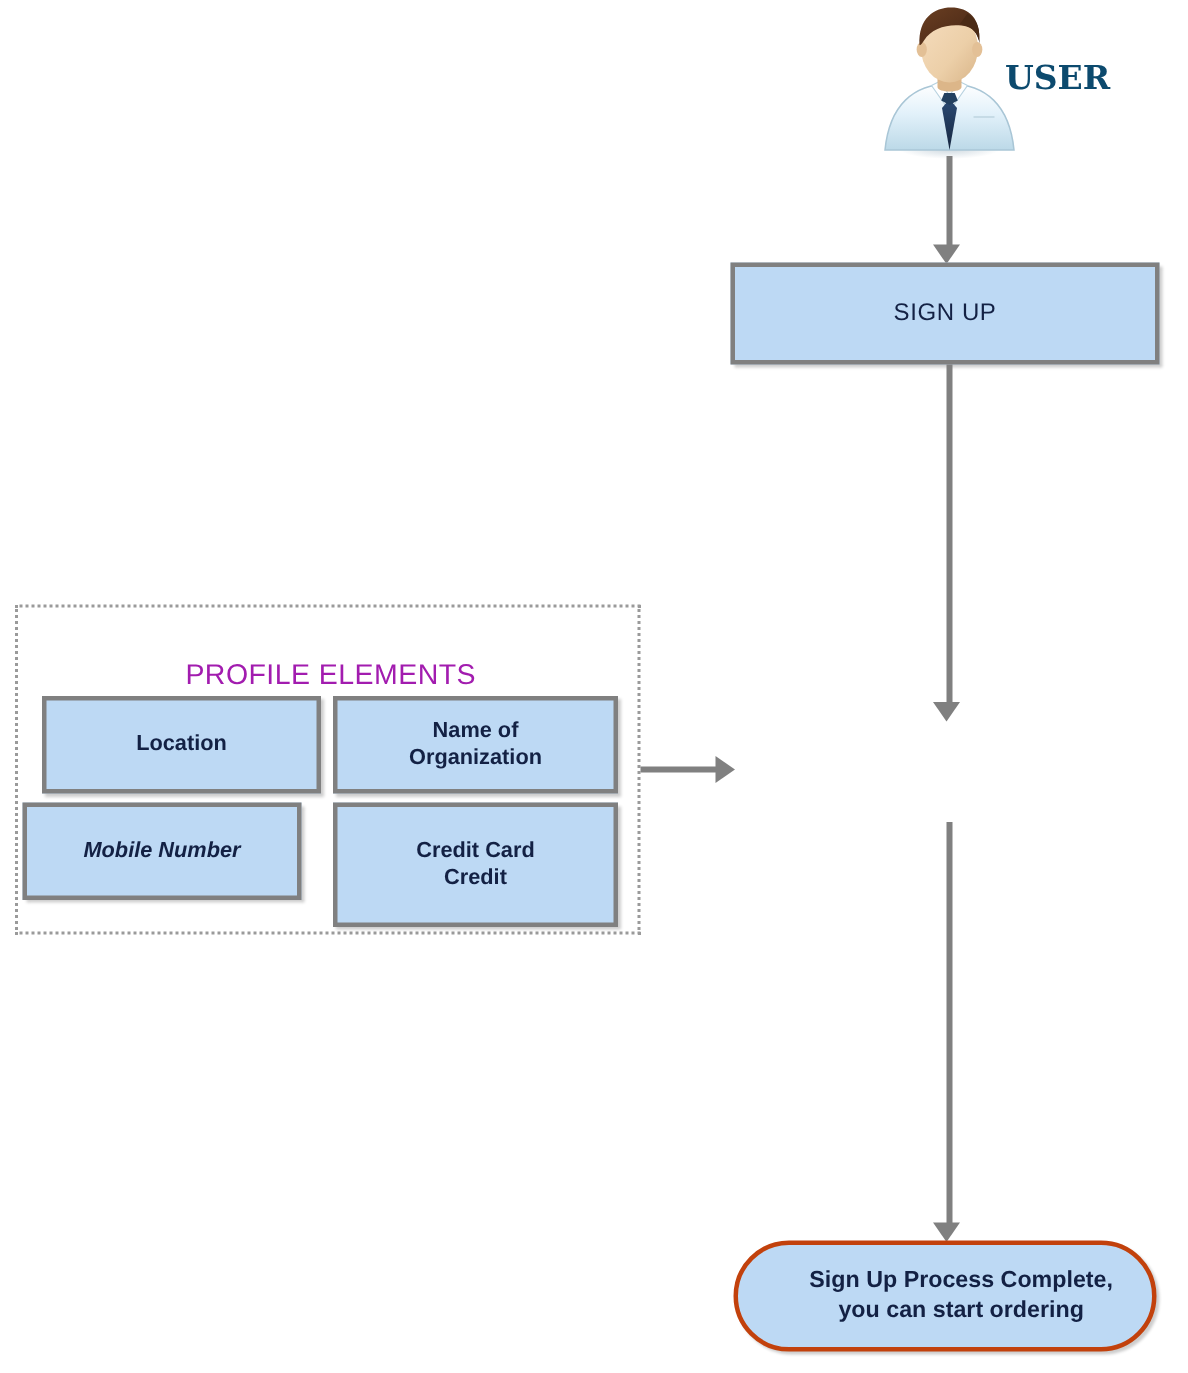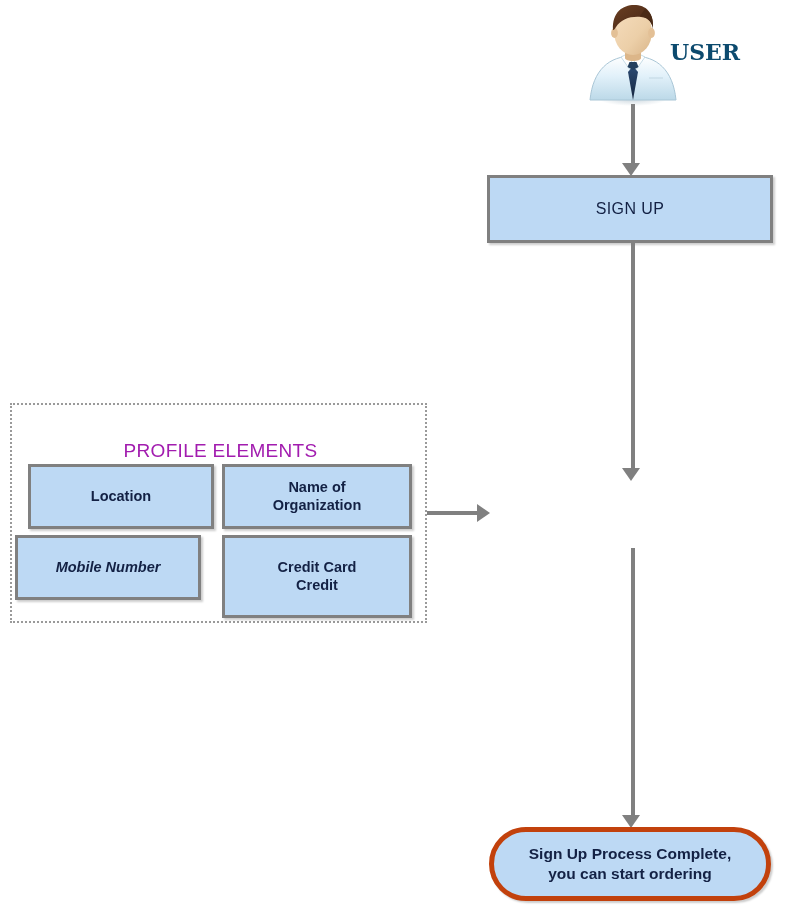--- a/index.html
+++ b/index.html
@@ -24,24 +24,24 @@
     box-shadow:2px 2px 2px rgba(0,0,0,0.20);
   }
 
   #signup-box{left:487px;top:175px;width:286px;height:68px;font-size:16px;letter-spacing:.4px;}
   #create-profile-box{left:487px;top:480px;width:286px;height:68px;font-size:15.5px;}
 
   
   #complete-terminator{
     position:absolute;left:489px;top:827px;width:282px;height:74px;
     background:#bdd9f4;
-    border:5px solid #c2410c;
+    border:3px solid #c2410c;
     border-radius:38px;
     box-sizing:border-box;
-    display:flex;align-items:center;justify-content:center;
+    display:flex;align-items:center;justify-content:flex-end;
     text-align:center;
     color:#132144;
     font-size:15.5px;line-height:1.28;font-weight:600;
     box-shadow:2px 2px 2px rgba(0,0,0,0.20);
     padding:0 26px;
   }
 
   
   #profile-group{
     position:absolute;left:10px;top:403px;width:417px;height:220px;

